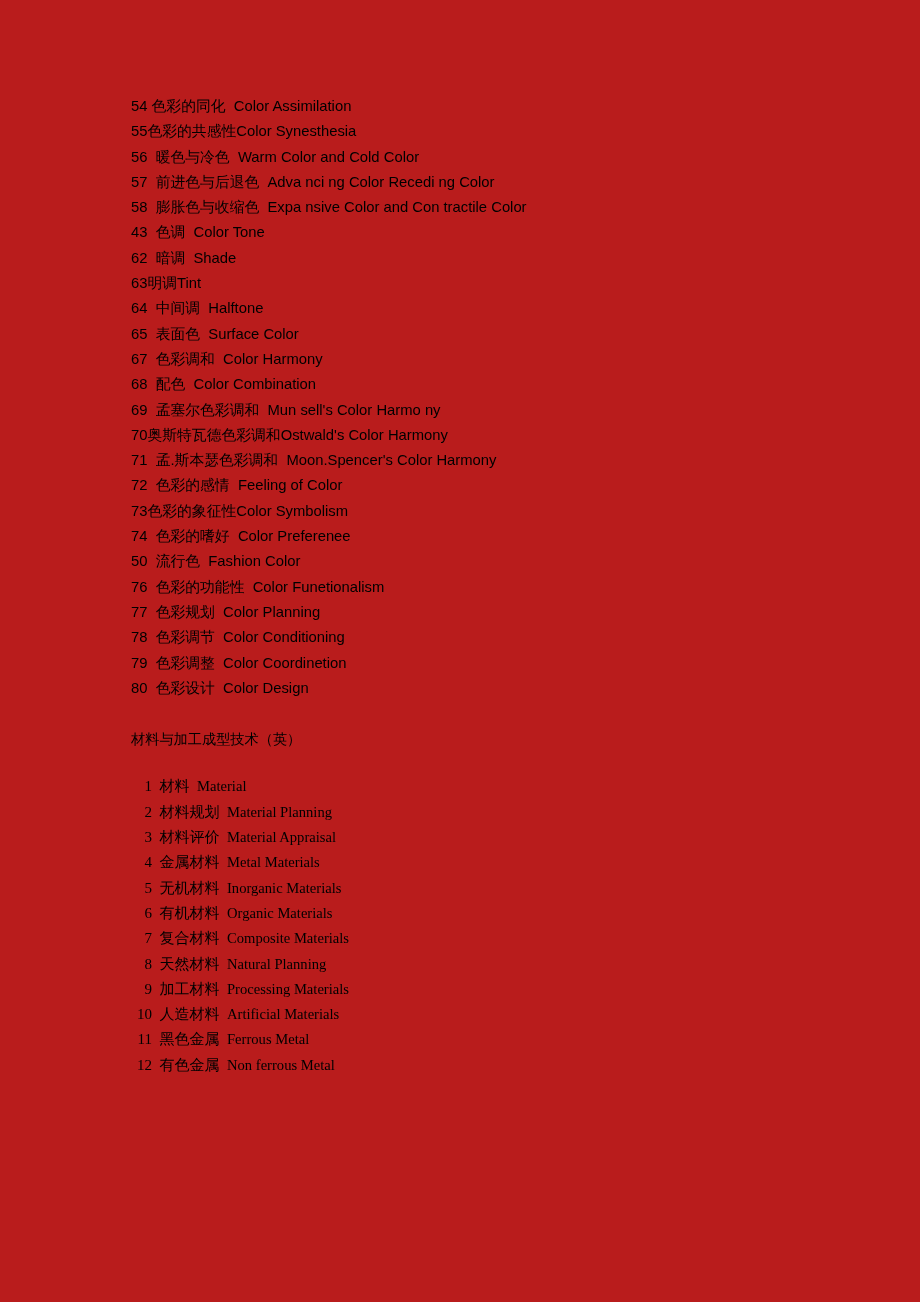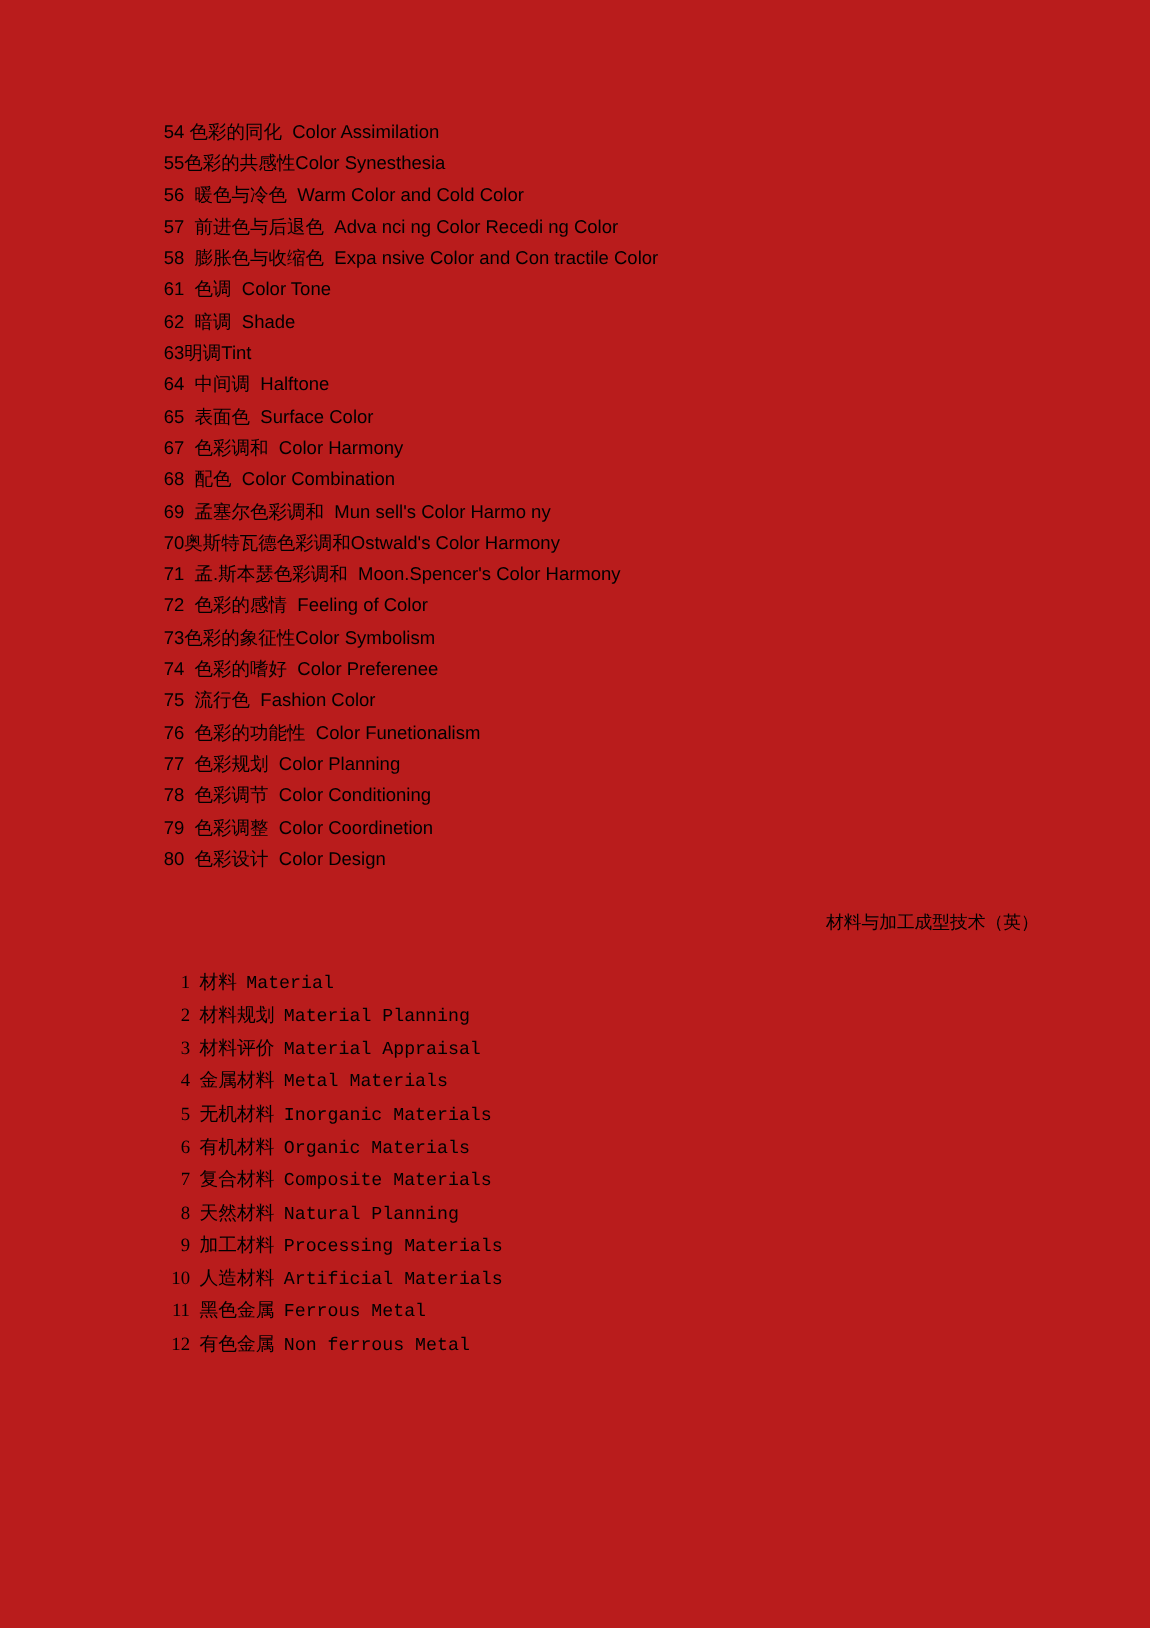--- a/index.html
+++ b/index.html
@@ -46,39 +46,38 @@
     color: #000000;
   }
 
   
   .list-color .entry {
     font-family: "Liberation Sans", "DejaVu Sans", sans-serif;
   }
 
   
   .section-heading {
-    font-family: Liberation Mono, monospace;
+    font-family: Liberation Serif, serif;
     font-size: 14.2px;
     line-height: 25.3px;
     color: #000000;
     white-space: pre;
-    text-align: right;
   }
   .gap-before-heading { height: 26px; }
   .gap-after-heading  { height: 22px; }
 
   
   .list-material .entry {
     font-family: "Liberation Serif", "DejaVu Serif", serif;
     font-size: 15px;
     line-height: 25.3px;
     white-space: pre;
   }
   .list-material .entry .en {
-    font-family: Liberation Mono, monospace;
+    font-family: Liberation Serif, serif;
     font-size: 14.6px;
   }
   
   .list-material .entry .num {
     display: inline-block;
     width: 21px;
     text-align: right;
   }
 </style>
 </head>
@@ -86,34 +85,34 @@
 
 <div class="page">
   <div class="content">
 
     <ul class="glossary-list list-color" id="color-list">
         <li class="entry">54 色彩的同化  Color Assimilation</li>
         <li class="entry">55色彩的共感性Color Synesthesia</li>
         <li class="entry">56  暖色与冷色  Warm Color and Cold Color</li>
         <li class="entry">57  前进色与后退色  Adva nci ng Color Recedi ng Color</li>
         <li class="entry">58  膨胀色与收缩色  Expa nsive Color and Con tractile Color</li>
-        <li class="entry">61  色调  Color Tone</li>
+        <li class="entry">43  色调  Color Tone</li>
         <li class="entry">62  暗调  Shade</li>
         <li class="entry">63明调Tint</li>
         <li class="entry">64  中间调  Halftone</li>
         <li class="entry">65  表面色  Surface Color</li>
         <li class="entry">67  色彩调和  Color Harmony</li>
         <li class="entry">68  配色  Color Combination</li>
         <li class="entry">69  孟塞尔色彩调和  Mun sell's Color Harmo ny</li>
         <li class="entry">70奥斯特瓦德色彩调和Ostwald's Color Harmony</li>
         <li class="entry">71  孟.斯本瑟色彩调和  Moon.Spencer's Color Harmony</li>
         <li class="entry">72  色彩的感情  Feeling of Color</li>
         <li class="entry">73色彩的象征性Color Symbolism</li>
         <li class="entry">74  色彩的嗜好  Color Preferenee</li>
-        <li class="entry">75  流行色  Fashion Color</li>
+        <li class="entry">50  流行色  Fashion Color</li>
         <li class="entry">76  色彩的功能性  Color Funetionalism</li>
         <li class="entry">77  色彩规划  Color Planning</li>
         <li class="entry">78  色彩调节  Color Conditioning</li>
         <li class="entry">79  色彩调整  Color Coordinetion</li>
         <li class="entry">80  色彩设计  Color Design</li>
       </ul>
 
     <div class="gap-before-heading"></div>
 
     <div class="section-heading">材料与加工成型技术（英）</div>

